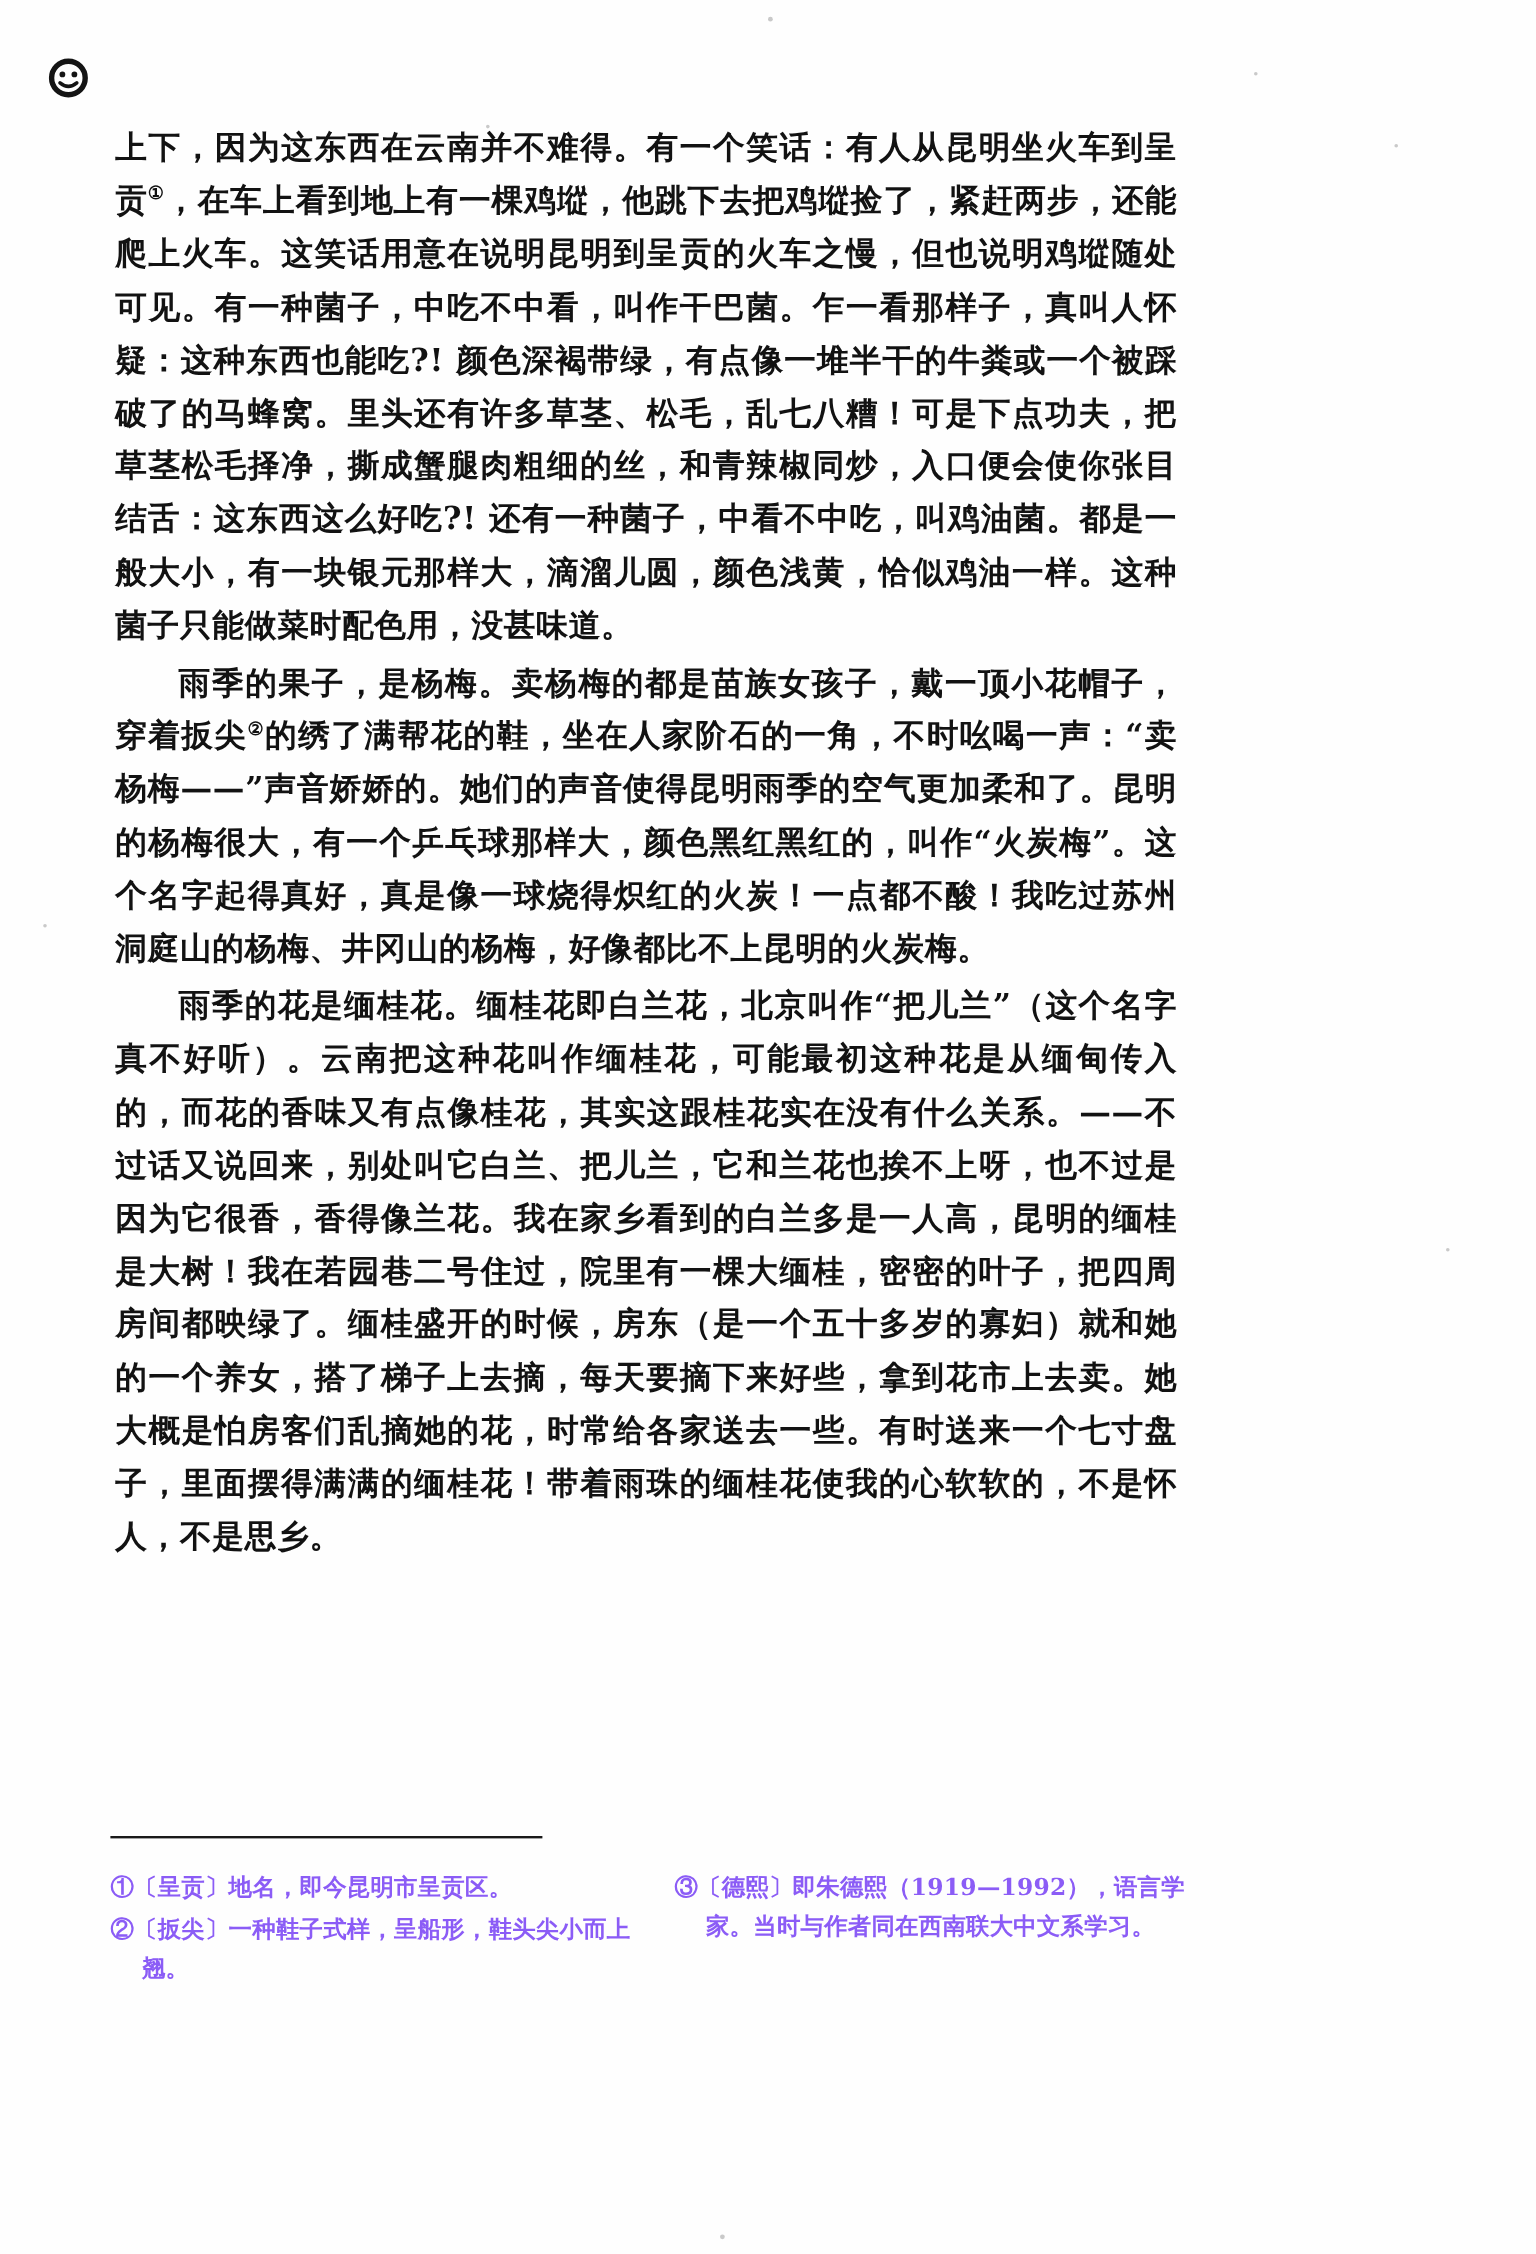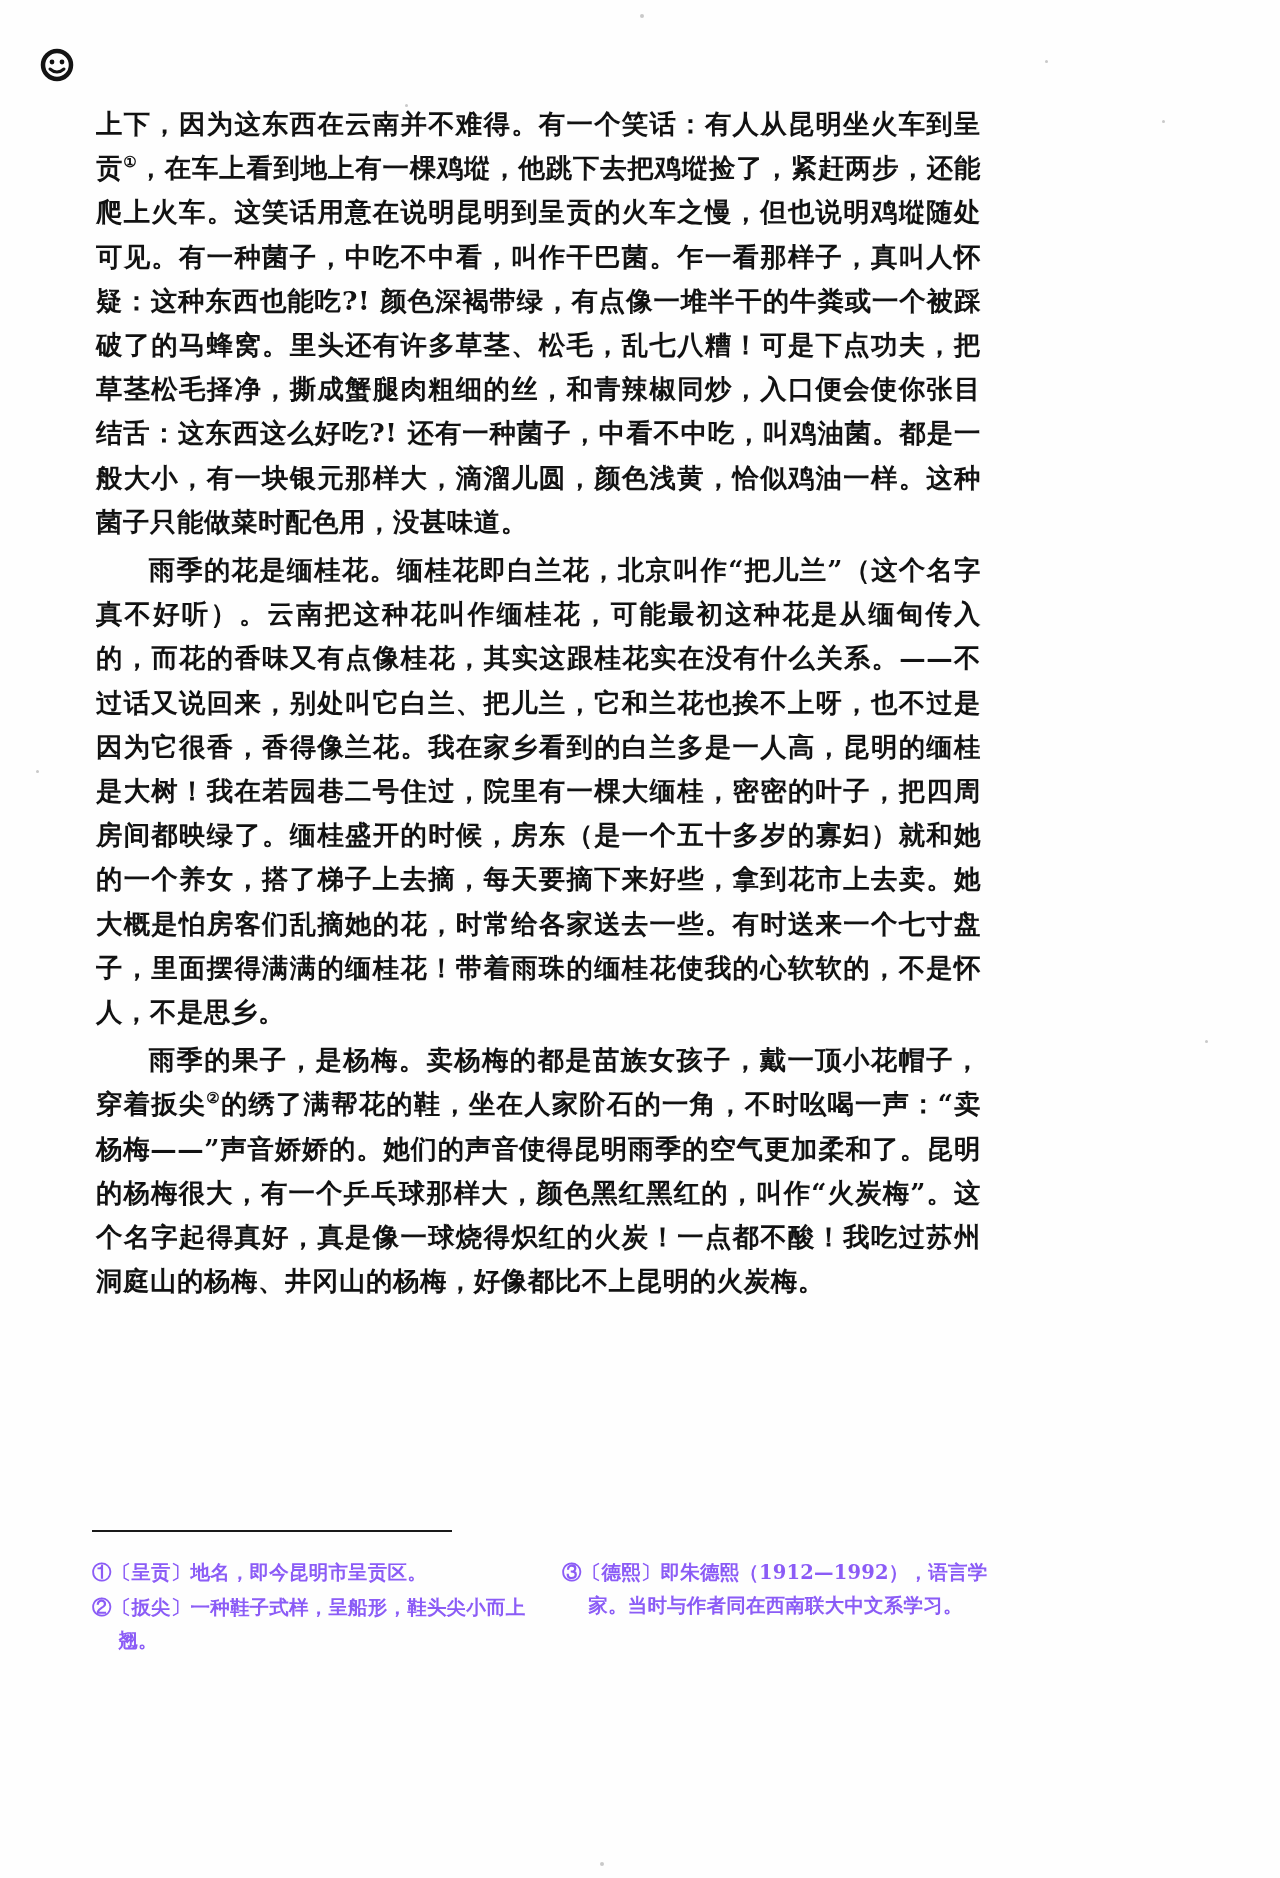--- a/index.html
+++ b/index.html
@@ -161,30 +161,30 @@
 
   <svg class="corner-icon" viewBox="0 0 34 34">
     <circle cx="17" cy="17" r="14" fill="none" stroke="#141414" stroke-width="4.5"></circle>
     <circle cx="12" cy="14" r="2.4" fill="#141414"></circle>
     <circle cx="22" cy="14" r="2.4" fill="#141414"></circle>
     <path d="M10 21 Q17 27 24 21" fill="none" stroke="#141414" stroke-width="3" stroke-linecap="round"></path>
   </svg>
 
   <div class="body-col" id="body-col">
       <p class="para">上下，因为这东西在云南并不难得。有一个笑话：有人从昆明坐火车到呈贡<sup class="fnref">①</sup>，在车上看到地上有一棵鸡㙡，他跳下去把鸡㙡捡了，紧赶两步，还能爬上火车。这笑话用意在说明昆明到呈贡的火车之慢，但也说明鸡㙡随处可见。有一种菌子，中吃不中看，叫作干巴菌。乍一看那样子，真叫人怀疑：这种东西也能吃?! 颜色深褐带绿，有点像一堆半干的牛粪或一个被踩破了的马蜂窝。里头还有许多草茎、松毛，乱七八糟！可是下点功夫，把草茎松毛择净，撕成蟹腿肉粗细的丝，和青辣椒同炒，入口便会使你张目结舌：这东西这么好吃?! 还有一种菌子，中看不中吃，叫鸡油菌。都是一般大小，有一块银元那样大，滴溜儿圆，颜色浅黄，恰似鸡油一样。这种菌子只能做菜时配色用，没甚味道。</p>
+      <p class="para indent">雨季的果子，是杨梅。卖杨梅的都是苗族女孩子，戴一顶小花帽子，穿着扳尖<sup class="fnref">②</sup>的绣了满帮花的鞋，坐在人家阶石的一角，不时吆喝一声：“卖杨梅——”声音娇娇的。她们的声音使得昆明雨季的空气更加柔和了。昆明的杨梅很大，有一个乒乓球那样大，颜色黑红黑红的，叫作“火炭梅”。这个名字起得真好，真是像一球烧得炽红的火炭！一点都不酸！我吃过苏州洞庭山的杨梅、井冈山的杨梅，好像都比不上昆明的火炭梅。</p>
       <p class="para indent">雨季的花是缅桂花。缅桂花即白兰花，北京叫作“把儿兰”（这个名字真不好听）。云南把这种花叫作缅桂花，可能最初这种花是从缅甸传入的，而花的香味又有点像桂花，其实这跟桂花实在没有什么关系。——不过话又说回来，别处叫它白兰、把儿兰，它和兰花也挨不上呀，也不过是因为它很香，香得像兰花。我在家乡看到的白兰多是一人高，昆明的缅桂是大树！我在若园巷二号住过，院里有一棵大缅桂，密密的叶子，把四周房间都映绿了。缅桂盛开的时候，房东（是一个五十多岁的寡妇）就和她的一个养女，搭了梯子上去摘，每天要摘下来好些，拿到花市上去卖。她大概是怕房客们乱摘她的花，时常给各家送去一些。有时送来一个七寸盘子，里面摆得满满的缅桂花！带着雨珠的缅桂花使我的心软软的，不是怀人，不是思乡。</p>
-      <p class="para indent">雨季的果子，是杨梅。卖杨梅的都是苗族女孩子，戴一顶小花帽子，穿着扳尖<sup class="fnref">②</sup>的绣了满帮花的鞋，坐在人家阶石的一角，不时吆喝一声：“卖杨梅——”声音娇娇的。她们的声音使得昆明雨季的空气更加柔和了。昆明的杨梅很大，有一个乒乓球那样大，颜色黑红黑红的，叫作“火炭梅”。这个名字起得真好，真是像一球烧得炽红的火炭！一点都不酸！我吃过苏州洞庭山的杨梅、井冈山的杨梅，好像都比不上昆明的火炭梅。</p>
     </div>
 
   <div class="fn-rule"></div>
 
   <div class="footnotes">
     <div class="fn-col left" id="fn-left">
         <div class="fn-item">①〔呈贡〕地名，即今昆明市呈贡区。</div>
         <div class="fn-item">②〔扳尖〕一种鞋子式样，呈船形，鞋头尖小而上翘。</div>
       </div>
     <div class="fn-col right" id="fn-right">
-        <div class="fn-item">③〔德熙〕即朱德熙（1912—1992），语言学家。当时与作者同在西南联大中文系学习。</div>
+        <div class="fn-item">③〔德熙〕即朱德熙（1919—1992），语言学家。当时与作者同在西南联大中文系学习。</div>
       </div>
   </div>
 
 
 </div>
 
 </body></html>

